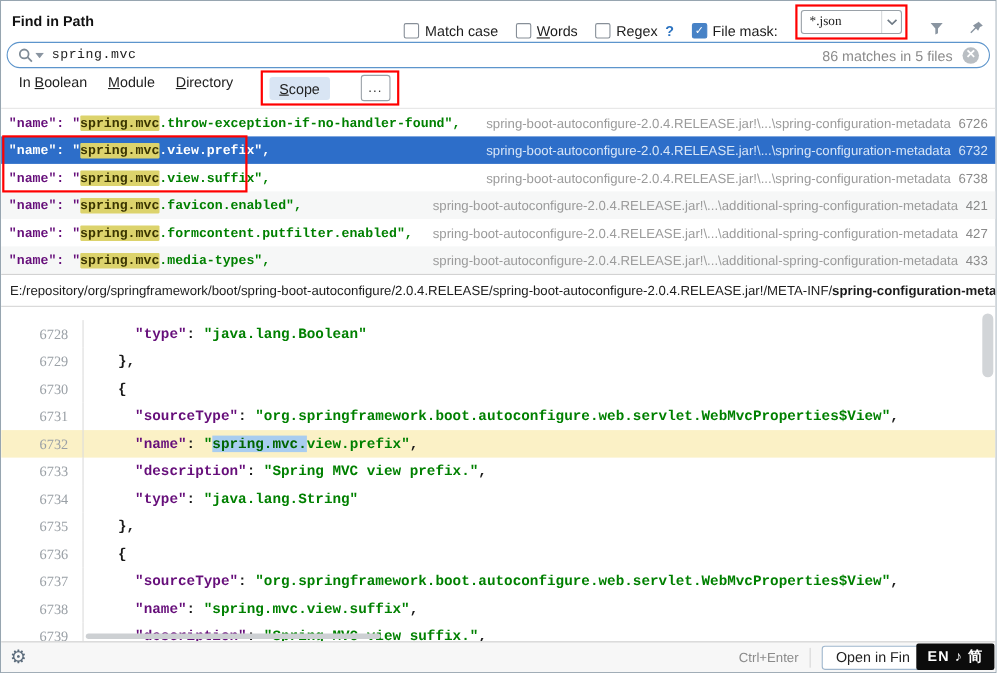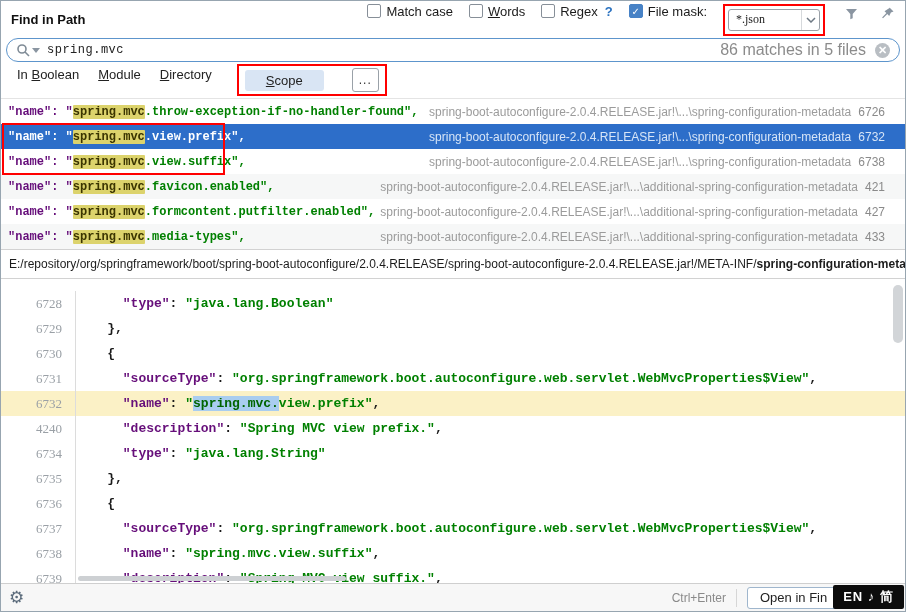--- a/index.html
+++ b/index.html
@@ -2,62 +2,62 @@
 <html><head>
 <meta charset="utf-8">
 <style>
   *{margin:0;padding:0;box-sizing:border-box}
   body{background:#cfd6dd;font-family:"Liberation Sans",sans-serif}
   .dialog{position:relative;width:906px;height:612px;background:#fff;border:1px solid #97a5b0;overflow:hidden;margin:0 auto}
 
   
   .titlebar{position:absolute;top:0;left:0;right:0;height:37px;display:flex;align-items:center;padding:0 8px 0 10px;background:#fff}
   .title{font-weight:bold;font-size:13px;color:#111}
-  .opts{margin-left:auto;display:flex;align-items:flex-start;gap:16px}
+  .opts{margin-left:auto;display:flex;align-items:flex-end;gap:16px}
   .opt{display:flex;align-items:center;gap:5px;font-size:13px;color:#1b1b1b;cursor:default}
   .cb{width:14px;height:14px;border:1px solid #878f98;border-radius:2px;background:#fff;display:inline-flex;align-items:center;justify-content:center;font-size:10px;color:#fff;flex:none}
   .cb.checked{background:#4782c6;border-color:#4782c6}
   .help{color:#2a72c0;font-weight:bold;margin-left:2px}
   .red-wrap{border:2px solid #f00;padding:3px;display:inline-flex}
   .combo{display:inline-flex;align-items:center;background:#fff;border:1px solid #9aa1a8;border-radius:3px;height:22px}
   .mask-combo{width:92px}
   .combo-text{flex:1;padding:0 7px;font-family:Liberation Serif, serif;font-size:12px;color:#222;white-space:nowrap}
   .combo-arrow{width:18px;display:flex;justify-content:center;align-items:center;border-left:1px solid #d6d9dc;height:100%;flex:none}
   .icon-btn{display:inline-flex;align-items:center;justify-content:center;width:20px;height:20px}
 
   
   .search-row{position:absolute;top:37px;left:0;right:0;height:26px;background:#fff}
   .search-field{margin:0 5px;height:24px;border:1.5px solid #5d95cc;border-radius:13px;display:flex;align-items:center;padding:0 9px;background:#fff}
   .sr-chevron{margin-left:2px;display:inline-flex}
   .query{margin-left:7px;font-family:"Liberation Mono","DejaVu Sans Mono",monospace;font-size:12px;color:#222;letter-spacing:.5px}
-  .summary{margin-left:auto;font-size:16px;color:#8b8b8b;margin-right:9px}
+  .summary{margin-left:auto;font-size:13px;color:#8b8b8b;margin-right:9px}
   .clear{width:15px;height:15px;border-radius:50%;background:#b9bec3;color:#fff;font-size:11px;line-height:15px;text-align:center;font-weight:bold;flex:none}
 
   
   .scope-row{position:absolute;top:63px;left:0;right:0;height:35px;display:flex;align-items:flex-start;padding-left:14px;gap:15px;border-bottom:1px solid #e4e4e4;background:#fff}
   .tabs{display:flex;align-items:center;gap:15px}
   .scope-tab{font-size:13px;color:#222;padding:3px 2px;display:inline-flex;white-space:pre}
-  .scope-tab.sel{background:#d9e5f4;border-radius:3px;padding:3px 21px}
+  .scope-tab.sel{background:#d9e5f4;border-radius:3px;padding:3px 9px}
   .mn{display:inline-block}
   .mn::first-letter{text-decoration:underline}
   .red-wrap2{display:flex;align-items:center;border:2px solid #f00;padding:2px 6px;gap:28px;margin-left:8px}
   .scope-combo{width:288px;height:24px}
   .scope-combo .combo-text{font-family:"Liberation Sans",sans-serif;font-size:13px}
   .more-btn{width:27px;height:24px;border:1px solid #9aa1a8;border-radius:3px;background:#fff;font-size:12px;color:#333;display:flex;align-items:center;justify-content:center;letter-spacing:1px}
 
   
   .results{position:absolute;top:98px;left:0;right:0;height:150px;background:#fff}
   .result-row{height:25px;display:flex;align-items:center;padding-left:7px;font-family:"Liberation Mono","DejaVu Sans Mono",monospace;font-size:12px;font-weight:bold;white-space:pre;cursor:default}
   .result-row.striped{background:#f6f7f7}
   .result-row.selected{background:#2d6ec9}
   .r-key{color:#660e7a}
   .r-match{background:#dcd36c;color:#3a3400;border-radius:1px}
   .r-rest{color:#008000}
   .r-path{margin-left:auto;font-family:"Liberation Sans",sans-serif;font-size:12px;font-weight:normal;color:#9b9b9b}
-  .r-line{font-family:"Liberation Sans",sans-serif;font-size:12px;font-weight:normal;color:#8a8a8a;margin-left:7px;padding-right:20px}
+  .r-line{font-family:"Liberation Sans",sans-serif;font-size:12px;font-weight:normal;color:#8a8a8a;margin-left:7px;padding-right:7px}
   .result-row.selected .r-key,.result-row.selected .r-rest{color:#fff}
   .result-row.selected .r-path,.result-row.selected .r-line{color:#d7e5f7}
   .anno-results{position:absolute;left:1px;top:24px;width:223px;height:52px;border:2px solid #f00;pointer-events:none;z-index:4}
 
   
   .path-header{position:absolute;top:248px;left:0;right:0;height:30px;border-top:1px solid #d2d2d2;border-bottom:1px solid #d2d2d2;display:flex;align-items:center;padding-left:8px;font-size:12px;color:#1c1c1c;white-space:nowrap;overflow:hidden;background:#fff}
   .path-bold{font-weight:bold}
 
   
   .editor{position:absolute;top:278px;bottom:28px;left:0;right:0;overflow:hidden;background:#fff;padding-top:12px}
@@ -192,21 +192,21 @@
         </div>
         <div class="code-line">
           <span class="gutter">6731</span>
           <span class="code" style="padding-left: 6ch;"><span class="tok-key">"sourceType"</span><span class="tok-p">: </span><span class="tok-str">"org.springframework.boot.autoconfigure.web.servlet.WebMvcProperties$View"</span><span class="tok-p">,</span></span>
         </div>
         <div class="code-line hl">
           <span class="gutter">6732</span>
           <span class="code" style="padding-left: 6ch;"><span class="tok-key">"name"</span><span class="tok-p">: </span><span class="tok-str">"</span><span class="tok-sel">spring.mvc.</span><span class="tok-str">view.prefix"</span><span class="tok-p">,</span></span>
         </div>
         <div class="code-line">
-          <span class="gutter">4240</span>
+          <span class="gutter">6733</span>
           <span class="code" style="padding-left: 6ch;"><span class="tok-key">"description"</span><span class="tok-p">: </span><span class="tok-str">"Spring MVC view prefix."</span><span class="tok-p">,</span></span>
         </div>
         <div class="code-line">
           <span class="gutter">6734</span>
           <span class="code" style="padding-left: 6ch;"><span class="tok-key">"type"</span><span class="tok-p">: </span><span class="tok-str">"java.lang.String"</span></span>
         </div>
         <div class="code-line">
           <span class="gutter">6735</span>
           <span class="code" style="padding-left: 4ch;"><span class="tok-p">},</span></span>
         </div>

